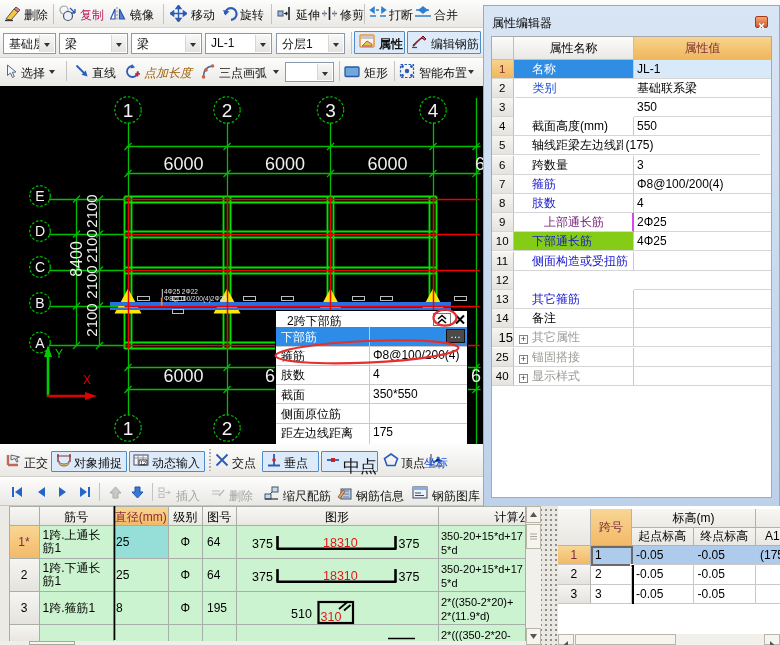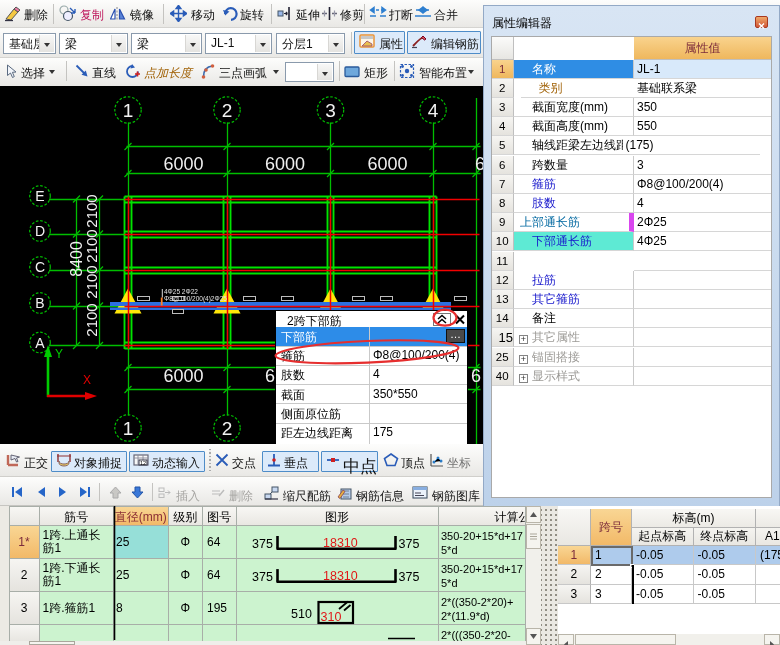--- a/index.html
+++ b/index.html
@@ -109,21 +109,21 @@
     <span class="tx">分层1</span>
     <span class="ar"></span>
   </div>
 <div class="sep" style="left:351px;top:32px;height:22px"></div>
 <div class="btnp" style="left:354px;top:31px;width:51px;height:23px"></div>
 <svg class="ico" style="left:359px;top:34px" width="16" height="16" viewBox="0 0 16 16">
     <rect x="1" y="1" width="14" height="12" rx="1" fill="#FDF6E8" stroke="#E8943A" stroke-width="1.5"></rect>
     <rect x="2" y="2" width="12" height="3" fill="#C8C8C8"></rect>
     <path d="M3 12 L8 7 L13 10 L13 12 Z" fill="#E8C050" stroke="#946" stroke-width="0.8"></path>
   </svg>
-<div class="lbl" style="left:379px;top:36px;font-size:12px;color:#111;">属性</div>
+<div class="lbl" style="left:379px;top:36px;font-size:12px;color:#111;font-weight:bold;">属性</div>
 <div class="btnp" style="left:407px;top:31px;width:74px;height:23px"></div>
 <svg class="ico" style="left:411px;top:34px" width="16" height="16" viewBox="0 0 16 16">
     <path d="M2 12 C5 9 9 4 13 3" stroke="#8B2020" stroke-width="1.8" fill="none"></path>
     <path d="M12 2 L15 5 L13.5 6 L10.5 3.5 Z" fill="#D85858" stroke="#702"></path>
     <path d="M1 13.5 L6 13.5" stroke="#445" stroke-width="1.2"></path>
   </svg>
 <div class="lbl" style="left:431px;top:36px;font-size:12px;color:#111;">编辑钢筋</div>
 <svg class="ico" style="left:5px;top:64px" width="12" height="15" viewBox="0 0 12 15">
     <path d="M2.5 1 L2.5 11.5 L5.5 9 L7.5 13.5 L9.3 12.6 L7.4 8.3 L11 8 Z" fill="#F2F5FA" stroke="#5A6A80" stroke-width="1"></path>
   </svg>
@@ -327,55 +327,55 @@
 <div class="ab" style="left:97px;top:114.0px;color:#000">175</div>
 <div class="ab" style="left:93px;top:15.5px;width:1px;height:117.0px;background:#C9C9C9"></div>
 </div>
 <div class="ab" style="left:483px;top:5px;width:297px;height:642px;background:linear-gradient(#D8E5F4,#B5CCE7);border:1px solid #93A9C6">
 <div class="ab" style="left:8px;top:9px;font-size:12px;color:#000">属性编辑器</div>
 <div class="ab" style="left:271px;top:10px;width:13px;height:12px;background:linear-gradient(#F0A868,#D05838);border:1px solid #A83820;border-radius:2px"><svg width="11" height="10" viewBox="0 0 11 10">
         <path d="M3 2.5 L8 7.5 M8 2.5 L3 7.5" stroke="#fff" stroke-width="1.4"></path>
       </svg></div>
 <div class="ab" style="left:6.5px;top:29.5px;width:281.5px;height:462px;background:#fff;border:1px solid #A9A9A9">
 <div class="cell" style="left:0;top:0;width:22.5px;height:23px;background:linear-gradient(#FBFBFA,#E7E6E2);border-right:1px solid #BFBFBF;border-bottom:1px solid #BFBFBF"></div>
+<div class="cell" style="left:22.5px;top:0;width:120px;height:23px;background:linear-gradient(#FCFCFB,#E9E8E4);border-right:1px solid #BFBFBF;border-bottom:1px solid #BFBFBF;text-align:center;line-height:23px">属性名称</div>
 <div class="cell" style="left:142.5px;top:0;width:137px;height:23px;background:linear-gradient(#F9D38D,#EFB75D);border-bottom:1px solid #BFBFBF;text-align:center;line-height:23px;color:#7B2B3B">属性值</div>
 <div class="cell" style="left:0;top:23.0px;width:22.5px;height:19.2px;background:linear-gradient(#F9D38D,#EFB75D);border-right:1px solid #BFBFBF;border-bottom:1px solid #D6D6D6;text-align:center;line-height:19.2px;font-size:11.5px;color:#7B2B3B">1</div>
 <div class="cell" style="left:22.5px;top:23.0px;width:120px;height:19.2px;background:#2F8DE4;border-right:1px solid #C9C9C9;border-bottom:1px solid #D6D6D6;color:#fff;padding-left:18px;line-height:19.2px">名称</div>
 <div class="cell" style="left:142.5px;top:23.0px;width:137px;height:19.2px;background:#D8E9FA;border-bottom:1px solid #D6D6D6;padding-left:3px;line-height:19.2px">JL-1</div>
 <div class="cell" style="left:0;top:42.2px;width:22.5px;height:19.2px;background:linear-gradient(#F6F5F2,#E5E3DE);border-right:1px solid #BFBFBF;border-bottom:1px solid #D6D6D6;text-align:center;line-height:19.2px;font-size:11.5px;color:#000">2</div>
-<div class="cell" style="left:29px;top:42.2px;width:120px;height:19.2px;background:#fff;border-right:1px solid #C9C9C9;border-bottom:1px solid #D6D6D6;color:#a16207;padding-left:18px;line-height:19.2px">类别</div>
+<div class="cell" style="left:23px;top:42.2px;width:120px;height:19.2px;background:#fff;border-right:1px solid #C9C9C9;border-bottom:1px solid #D6D6D6;color:#1d4ed8;padding-left:18px;line-height:19.2px">类别</div>
 <div class="cell" style="left:142.5px;top:42.2px;width:137px;height:19.2px;background:#fff;border-bottom:1px solid #D6D6D6;padding-left:3px;line-height:19.2px">基础联系梁</div>
 <div class="cell" style="left:0;top:61.4px;width:22.5px;height:19.2px;background:linear-gradient(#F6F5F2,#E5E3DE);border-right:1px solid #BFBFBF;border-bottom:1px solid #D6D6D6;text-align:center;line-height:19.2px;font-size:11.5px;color:#000">3</div>
-<div class="cell" style="left:22.5px;top:61.4px;width:120px;height:19.2px;background:#fff;border-right:1px solid #C9C9C9;border-bottom:1px solid #D6D6D6;color:#000;padding-left:18px;line-height:19.2px">截面宽度(mm)</div>
 <div class="cell" style="left:142.5px;top:61.4px;width:137px;height:19.2px;background:#fff;border-bottom:1px solid #D6D6D6;padding-left:3px;line-height:19.2px">350</div>
 <div class="cell" style="left:0;top:80.6px;width:22.5px;height:19.2px;background:linear-gradient(#F6F5F2,#E5E3DE);border-right:1px solid #BFBFBF;border-bottom:1px solid #D6D6D6;text-align:center;line-height:19.2px;font-size:11.5px;color:#000">4</div>
 <div class="cell" style="left:22.5px;top:80.6px;width:120px;height:19.2px;background:#fff;border-right:1px solid #C9C9C9;border-bottom:1px solid #D6D6D6;color:#000;padding-left:18px;line-height:19.2px">截面高度(mm)</div>
 <div class="cell" style="left:142.5px;top:80.6px;width:137px;height:19.2px;background:#fff;border-bottom:1px solid #D6D6D6;padding-left:3px;line-height:19.2px">550</div>
 <div class="cell" style="left:0;top:99.8px;width:22.5px;height:19.2px;background:linear-gradient(#F6F5F2,#E5E3DE);border-right:1px solid #BFBFBF;border-bottom:1px solid #D6D6D6;text-align:center;line-height:19.2px;font-size:11.5px;color:#000">5</div>
 <div class="cell" style="left:22.5px;top:99.8px;width:120px;height:19.2px;background:#fff;border-right:1px solid #C9C9C9;border-bottom:1px solid #D6D6D6;color:#000;padding-left:18px;line-height:19.2px">轴线距梁左边线距</div>
 <div class="cell" style="left:131px;top:99.8px;width:137px;height:19.2px;background:#fff;border-bottom:1px solid #D6D6D6;padding-left:3px;line-height:19.2px">(175)</div>
 <div class="cell" style="left:0;top:119.0px;width:22.5px;height:19.2px;background:linear-gradient(#F6F5F2,#E5E3DE);border-right:1px solid #BFBFBF;border-bottom:1px solid #D6D6D6;text-align:center;line-height:19.2px;font-size:11.5px;color:#000">6</div>
 <div class="cell" style="left:22.5px;top:119.0px;width:120px;height:19.2px;background:#fff;border-right:1px solid #C9C9C9;border-bottom:1px solid #D6D6D6;color:#000;padding-left:18px;line-height:19.2px">跨数量</div>
 <div class="cell" style="left:142.5px;top:119.0px;width:137px;height:19.2px;background:#fff;border-bottom:1px solid #D6D6D6;padding-left:3px;line-height:19.2px">3</div>
 <div class="cell" style="left:0;top:138.2px;width:22.5px;height:19.2px;background:linear-gradient(#F6F5F2,#E5E3DE);border-right:1px solid #BFBFBF;border-bottom:1px solid #D6D6D6;text-align:center;line-height:19.2px;font-size:11.5px;color:#000">7</div>
 <div class="cell" style="left:22.5px;top:138.2px;width:120px;height:19.2px;background:#fff;border-right:1px solid #C9C9C9;border-bottom:1px solid #D6D6D6;color:#1717CC;padding-left:18px;line-height:19.2px">箍筋</div>
 <div class="cell" style="left:142.5px;top:138.2px;width:137px;height:19.2px;background:#fff;border-bottom:1px solid #D6D6D6;padding-left:3px;line-height:19.2px"> Φ8@100/200(4)</div>
 <div class="cell" style="left:0;top:157.4px;width:22.5px;height:19.2px;background:linear-gradient(#F6F5F2,#E5E3DE);border-right:1px solid #BFBFBF;border-bottom:1px solid #D6D6D6;text-align:center;line-height:19.2px;font-size:11.5px;color:#000">8</div>
 <div class="cell" style="left:22.5px;top:157.4px;width:120px;height:19.2px;background:#fff;border-right:1px solid #C9C9C9;border-bottom:1px solid #D6D6D6;color:#1717CC;padding-left:18px;line-height:19.2px">肢数</div>
 <div class="cell" style="left:142.5px;top:157.4px;width:137px;height:19.2px;background:#fff;border-bottom:1px solid #D6D6D6;padding-left:3px;line-height:19.2px">4</div>
 <div class="cell" style="left:0;top:176.6px;width:22.5px;height:19.2px;background:linear-gradient(#F6F5F2,#E5E3DE);border-right:1px solid #BFBFBF;border-bottom:1px solid #D6D6D6;text-align:center;line-height:19.2px;font-size:11.5px;color:#000">9</div>
-<div class="cell" style="left:22.5px;top:176.6px;width:120px;height:19.2px;background:#fff;border-right:5px solid #d946ef;border-bottom:1px solid #D6D6D6;color:#0369a1;padding-left:6px;line-height:19.2px">上部通长筋</div>
+<div class="cell" style="left:22.5px;top:176.6px;width:120px;height:19.2px;background:#fff;border-right:2px solid #d946ef;border-bottom:1px solid #D6D6D6;color:#701a75;padding-left:30px;line-height:19.2px">上部通长筋</div>
 <div class="cell" style="left:142.5px;top:176.6px;width:137px;height:19.2px;background:#fff;border-bottom:1px solid #D6D6D6;padding-left:3px;line-height:19.2px">2Φ25</div>
 <div class="cell" style="left:0;top:195.8px;width:22.5px;height:19.2px;background:linear-gradient(#F6F5F2,#E5E3DE);border-right:1px solid #BFBFBF;border-bottom:1px solid #D6D6D6;text-align:center;line-height:19.2px;font-size:11.5px;color:#000">10</div>
-<div class="cell" style="left:22.5px;top:195.8px;width:120px;height:19.2px;background:#5eead4;border-right:1px solid #C9C9C9;border-bottom:1px solid #D6D6D6;color:#1717CC;padding-left:18px;line-height:19.2px">下部通长筋</div>
+<div class="cell" style="left:22.5px;top:195.8px;width:120px;height:19.2px;background:#84cc16;border-right:1px solid #C9C9C9;border-bottom:1px solid #D6D6D6;color:#1717CC;padding-left:18px;line-height:19.2px">下部通长筋</div>
 <div class="cell" style="left:142.5px;top:195.8px;width:137px;height:19.2px;background:#fff;border-bottom:1px solid #D6D6D6;padding-left:3px;line-height:19.2px">4Φ25</div>
 <div class="cell" style="left:0;top:215.0px;width:22.5px;height:19.2px;background:linear-gradient(#F6F5F2,#E5E3DE);border-right:1px solid #BFBFBF;border-bottom:1px solid #D6D6D6;text-align:center;line-height:19.2px;font-size:11.5px;color:#000">11</div>
+<div class="cell" style="left:22.5px;top:215.0px;width:120px;height:19.2px;background:#fff;border-right:1px solid #C9C9C9;border-bottom:1px solid #D6D6D6;color:#1717CC;padding-left:18px;line-height:19.2px">侧面构造或受扭筋</div>
 <div class="cell" style="left:142.5px;top:215.0px;width:137px;height:19.2px;background:#fff;border-bottom:1px solid #D6D6D6;padding-left:3px;line-height:19.2px"></div>
 <div class="cell" style="left:0;top:234.2px;width:22.5px;height:19.2px;background:linear-gradient(#F6F5F2,#E5E3DE);border-right:1px solid #BFBFBF;border-bottom:1px solid #D6D6D6;text-align:center;line-height:19.2px;font-size:11.5px;color:#000">12</div>
-<div class="cell" style="left:22.5px;top:234.2px;width:120px;height:19.2px;background:#fff;border-right:1px solid #C9C9C9;border-bottom:1px solid #D6D6D6;color:#1717CC;padding-left:18px;line-height:19.2px">拉筋</div>
 <div class="cell" style="left:142.5px;top:234.2px;width:137px;height:19.2px;background:#fff;border-bottom:1px solid #D6D6D6;padding-left:3px;line-height:19.2px"></div>
 <div class="cell" style="left:0;top:253.4px;width:22.5px;height:19.2px;background:linear-gradient(#F6F5F2,#E5E3DE);border-right:1px solid #BFBFBF;border-bottom:1px solid #D6D6D6;text-align:center;line-height:19.2px;font-size:11.5px;color:#000">13</div>
 <div class="cell" style="left:22.5px;top:253.4px;width:120px;height:19.2px;background:#fff;border-right:1px solid #C9C9C9;border-bottom:1px solid #D6D6D6;color:#1717CC;padding-left:18px;line-height:19.2px">其它箍筋</div>
 <div class="cell" style="left:142.5px;top:253.4px;width:137px;height:19.2px;background:#fff;border-bottom:1px solid #D6D6D6;padding-left:3px;line-height:19.2px"></div>
 <div class="cell" style="left:0;top:272.6px;width:22.5px;height:19.2px;background:linear-gradient(#F6F5F2,#E5E3DE);border-right:1px solid #BFBFBF;border-bottom:1px solid #D6D6D6;text-align:center;line-height:19.2px;font-size:11.5px;color:#000">14</div>
 <div class="cell" style="left:22.5px;top:272.6px;width:120px;height:19.2px;background:#fff;border-right:1px solid #C9C9C9;border-bottom:1px solid #D6D6D6;color:#000;padding-left:18px;line-height:19.2px">备注</div>
 <div class="cell" style="left:142.5px;top:272.6px;width:137px;height:19.2px;background:#fff;border-bottom:1px solid #D6D6D6;padding-left:3px;line-height:19.2px"></div>
 <div class="cell" style="left:0;top:291.8px;width:22.5px;height:19.2px;background:linear-gradient(#F6F5F2,#E5E3DE);border-right:1px solid #BFBFBF;border-bottom:1px solid #D6D6D6;text-align:right;line-height:19.2px;font-size:13px;color:#000">15</div>
 <div class="cell" style="left:22.5px;top:291.8px;width:120px;height:19.2px;background:#fff;border-right:1px solid #C9C9C9;border-bottom:1px solid #D6D6D6;color:#9C9A96;padding-left:5px;line-height:19.2px"><span style="display:inline-block;width:9px;height:9px;border:1px solid #848484;margin-right:4px;position:relative;top:1px;font-size:9px;line-height:7px;text-align:center;color:#333">+</span>其它属性</div>
 <div class="cell" style="left:142.5px;top:291.8px;width:137px;height:19.2px;background:#fff;border-bottom:1px solid #D6D6D6;padding-left:3px;line-height:19.2px"></div>
@@ -430,21 +430,21 @@
     <path d="M8 2 L14.5 6.5 L12 13.5 L4 13.5 L1.5 6.5 Z" fill="none" stroke="#2A5CB8" stroke-width="1.6"></path>
   </svg>
 <div class="lbl" style="left:401px;top:455px;font-size:12px;color:#111;">顶点</div>
 <svg class="ico" style="left:429px;top:452px" width="16" height="16" viewBox="0 0 16 16">
     <path d="M2 14 L2 2 M2 14 L14 14" stroke="#555" stroke-width="1.2"></path>
     <circle cx="5" cy="10" r="1.5" fill="#2A7CC8"></circle>
     <circle cx="9" cy="6" r="1.5" fill="#2A7CC8"></circle>
     <circle cx="12" cy="9" r="1.5" fill="#2A7CC8"></circle>
     <path d="M5 10 L9 6 L12 9" stroke="#2A7CC8" stroke-width="1"></path>
   </svg>
-<div class="lbl" style="left:447px;top:455px;font-size:12px;color:#737373;">坐标</div>
+<div class="lbl" style="left:424px;top:455px;font-size:12px;color:#1d4ed8;">坐标</div>
 <svg class="ico" style="left:10px;top:486px" width="14" height="12" viewBox="0 0 14 12">
     <path d="M3 1 L3 11" stroke="#2565C8" stroke-width="2"></path>
     <polygon points="12,1 5,6 12,11" fill="#2565C8"></polygon>
   </svg>
 <svg class="ico" style="left:35px;top:486px" width="12" height="12" viewBox="0 0 12 12">
     <polygon points="10,1 3,6 10,11" fill="#2565C8"></polygon>
   </svg>
 <svg class="ico" style="left:57px;top:486px" width="12" height="12" viewBox="0 0 12 12">
     <polygon points="2,1 9,6 2,11" fill="#2565C8"></polygon>
   </svg>

